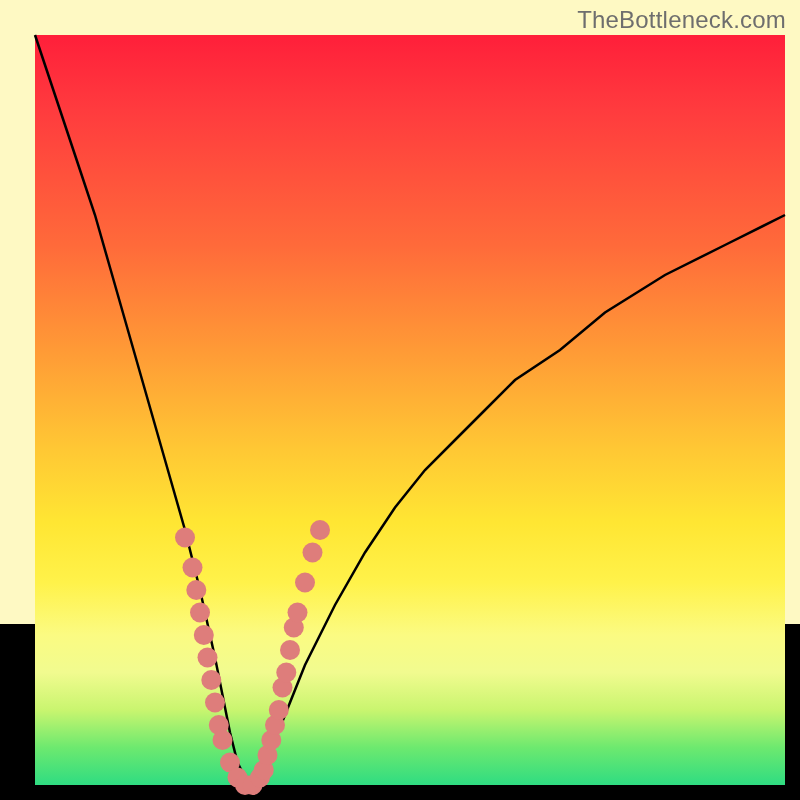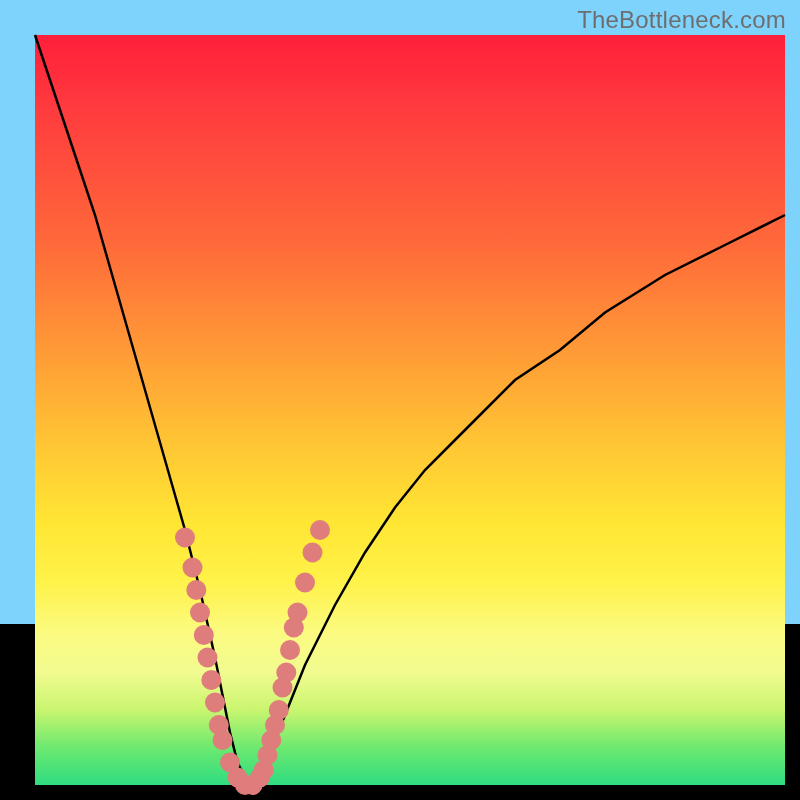--- a/index.html
+++ b/index.html
@@ -8,21 +8,21 @@
     width: 800px;
     height: 800px;
     background: #000;
     overflow: hidden;
     font-family: Arial, Helvetica, sans-serif;
   }
   .frame {
     position: relative;
     width: 800px;
     height: 624px;
-    background: #7dd3fc;
+    background: #fef9c3;
   }
   .plot-area {
     position: absolute;
     left: 35px;
     top: 35px;
     width: 750px;
     height: 750px;
     
     background: linear-gradient(
       to bottom,

